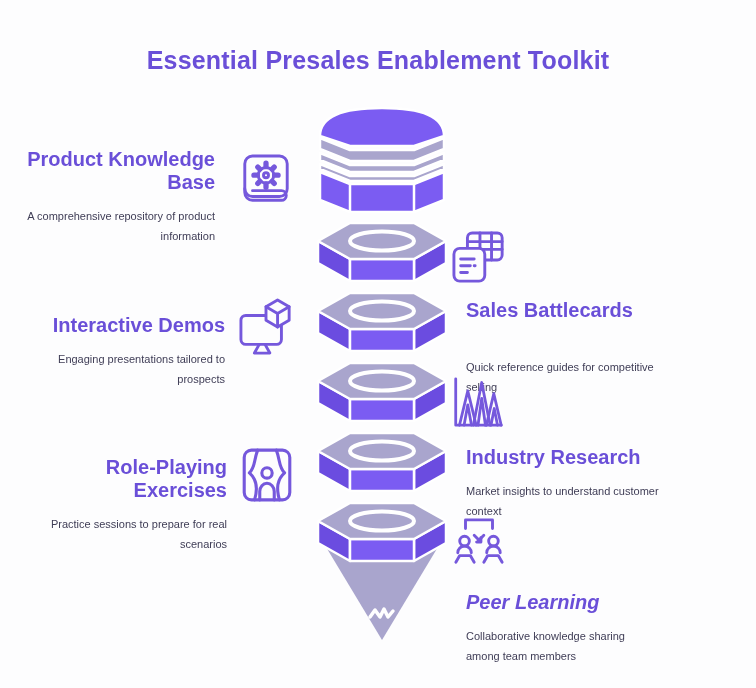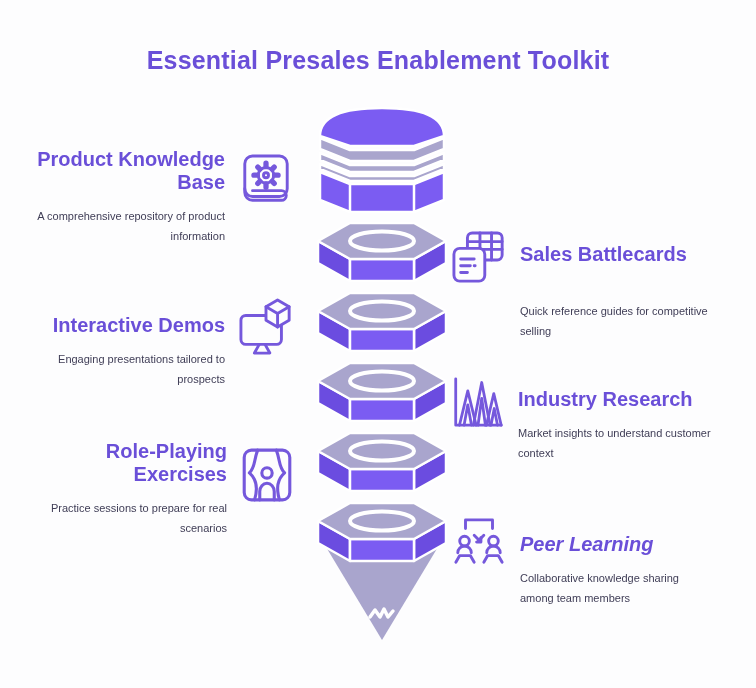--- a/index.html
+++ b/index.html
@@ -17,27 +17,27 @@
   .item .txt{display:flex;flex-direction:column;}
   .item .heading{font-size:20px;font-weight:700;color:#6a4fd8;line-height:23px;}
   .item .desc{font-size:11px;color:#3f3d56;line-height:20px;margin-top:12px;}
   .item .icon{flex:0 0 auto;}
   .item .icon svg{display:block;}
   
   .item.left{left:20px;width:273px;}
   .item.left .txt{align-items:flex-end;text-align:right;flex:1 1 auto;}
   .item.left .icon{margin-left:14px;}
   
-  .item.right{left:452px;width:295px;}
+  .item.right{left:452px;width:295px;flex-direction:column;}
   .item.right .txt{align-items:flex-start;text-align:left;margin-left:14px;}
-  .l1{top:146px;} .l1 .icon{margin-top:6px;} .l1 .txt{margin-top:2px;}
+  .l1{top:146px;gap:10px;} .l1 .icon{margin-top:6px;} .l1 .txt{margin-top:2px;}
   .l1 .heading{max-width:205px;} .l1 .desc{max-width:205px;}
   .l2{top:298px;} .l2 .txt{margin-top:16px;}
   .l2 .heading{max-width:210px;} .l2 .desc{max-width:200px;}
-  .l3{top:438px;} .l3 .icon{margin-top:8px;} .l3 .txt{margin-top:2px;}
+  .l3{top:438px;} .l3 .icon{margin-top:8px;} .l3 .txt{margin-top:18px;}
   .l3 .heading{max-width:160px;} .l3 .desc{max-width:212px;}
   .r1{top:230px;} .r1 .txt{margin-top:13px;}
   .r1 .heading{max-width:230px;} .r1 .desc{max-width:205px;margin-top:35px;}
   .r2{top:373px;} .r2 .txt{margin-top:15px;}
   .r2 .heading{max-width:230px;} .r2 .desc{max-width:220px;}
   .r3{top:515px;} .r3 .txt{margin-top:18px;}
   .r3 .heading{max-width:230px;font-style:italic;} .r3 .desc{max-width:178px;}
   .pencil{position:absolute;left:298px;top:106px;width:166px;height:548px;}
   .ic{stroke:#7558dc;fill:none;stroke-width:3;stroke-linecap:round;stroke-linejoin:round;}
 </style>

